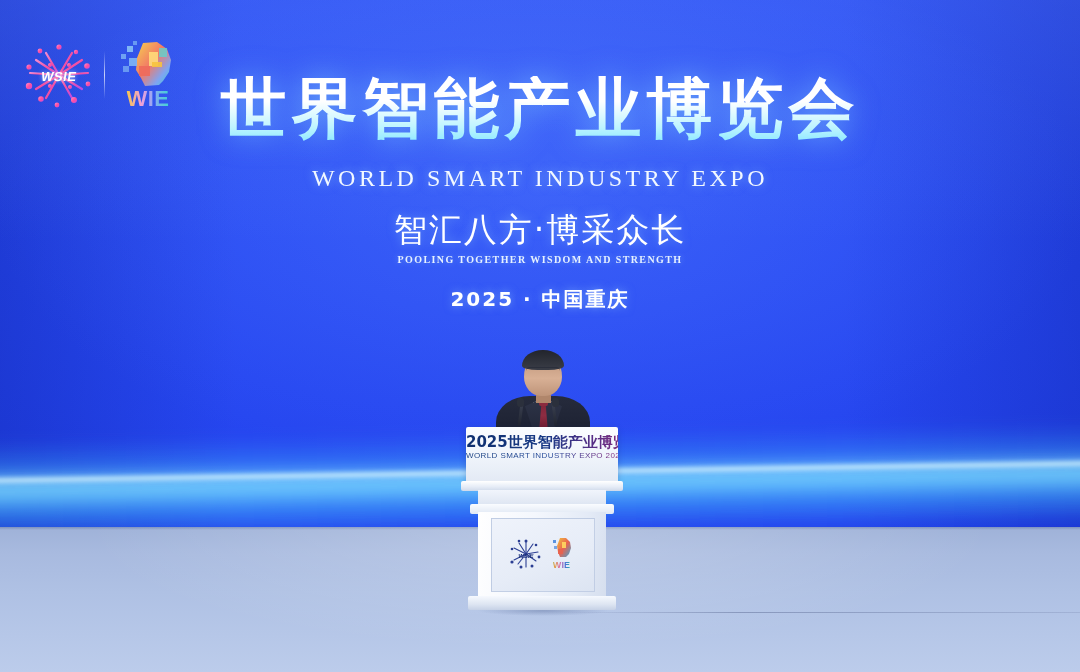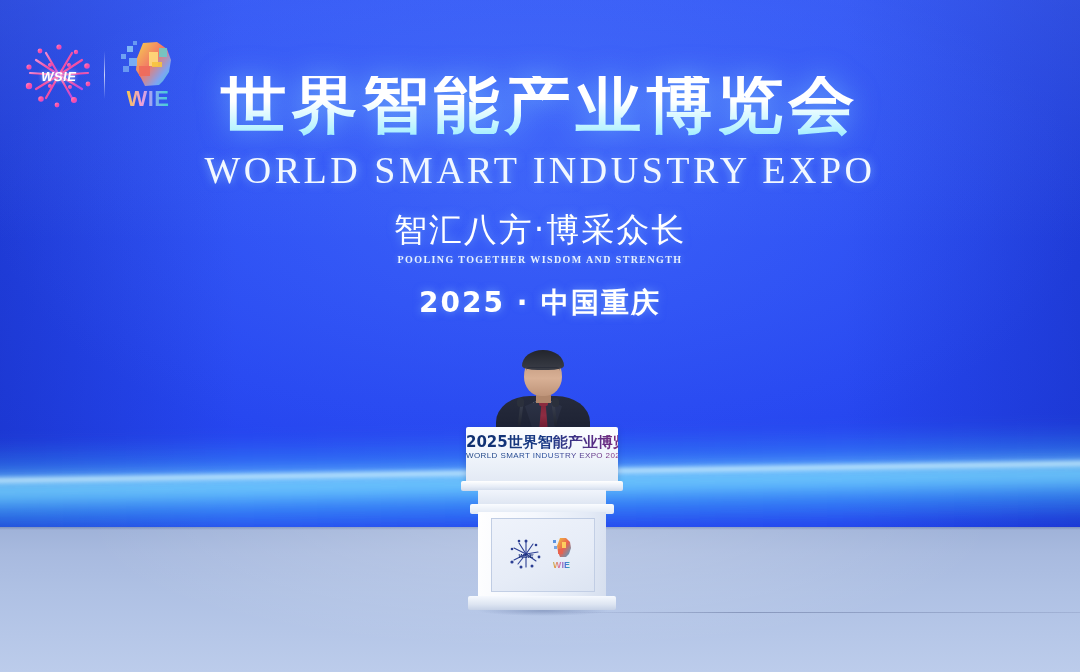--- a/index.html
+++ b/index.html
@@ -86,32 +86,32 @@
     background:linear-gradient(90deg,#F5C84B 0%,#F0A0D8 35%,#8FA8F5 62%,#3BD6D0 100%);
     -webkit-background-clip:text;background-clip:text;color:transparent;
     white-space:nowrap;
   }
 
   
   .headline{
     position:absolute;left:0;top:76px;width:1080px;text-align:center;
   }
   .title-cn{
-    font-family:Liberation Mono, monospace;
+    font-family:Liberation Serif, serif;
     font-weight:bold;
     font-size:66px;line-height:1.0;
     letter-spacing:5px;
     background:linear-gradient(180deg,#FFFFFF 0%,#FFFFFF 38%,#BDF4FF 78%,#8FE9FF 100%);
     -webkit-background-clip:text;background-clip:text;color:transparent;
     filter:drop-shadow(0 0 14px rgba(150,230,255,.55));
   }
   .title-en{
-    margin-top:8px;
+    margin-top:23px;
     font-family:"Liberation Serif", serif;
-    font-size:38px;line-height:1.1;
+    font-size:24px;line-height:1.1;
     letter-spacing:3.5px;
     color:#F2F8FF;
     text-shadow:0 0 10px rgba(170,225,255,.55);
   }
 
   .slogan{
     position:absolute;left:0;top:212px;width:1080px;text-align:center;
   }
   .slogan-cn{
     font-family:"DejaVu Sans", sans-serif;
@@ -127,21 +127,21 @@
     color:#E6F1FF;
     text-shadow:0 0 6px rgba(160,220,255,.45);
   }
 
   .dateline{
     position:absolute;left:0;top:288px;width:1080px;text-align:center;
   }
   .date-cn{
     font-family:"DejaVu Sans", sans-serif;
     font-weight:bold;
-    font-size:28px;line-height:1.1;letter-spacing:2px;
+    font-size:20px;line-height:1.1;letter-spacing:2px;
     color:#FFFFFF;
     text-shadow:0 0 9px rgba(160,220,255,.5);
   }
   .date-en{
     margin-top:4px;
     font-family:"Liberation Sans", sans-serif;
     font-size:13px;letter-spacing:3px;
     color:#D9E8FF;
     text-shadow:0 0 6px rgba(160,220,255,.4);
   }

